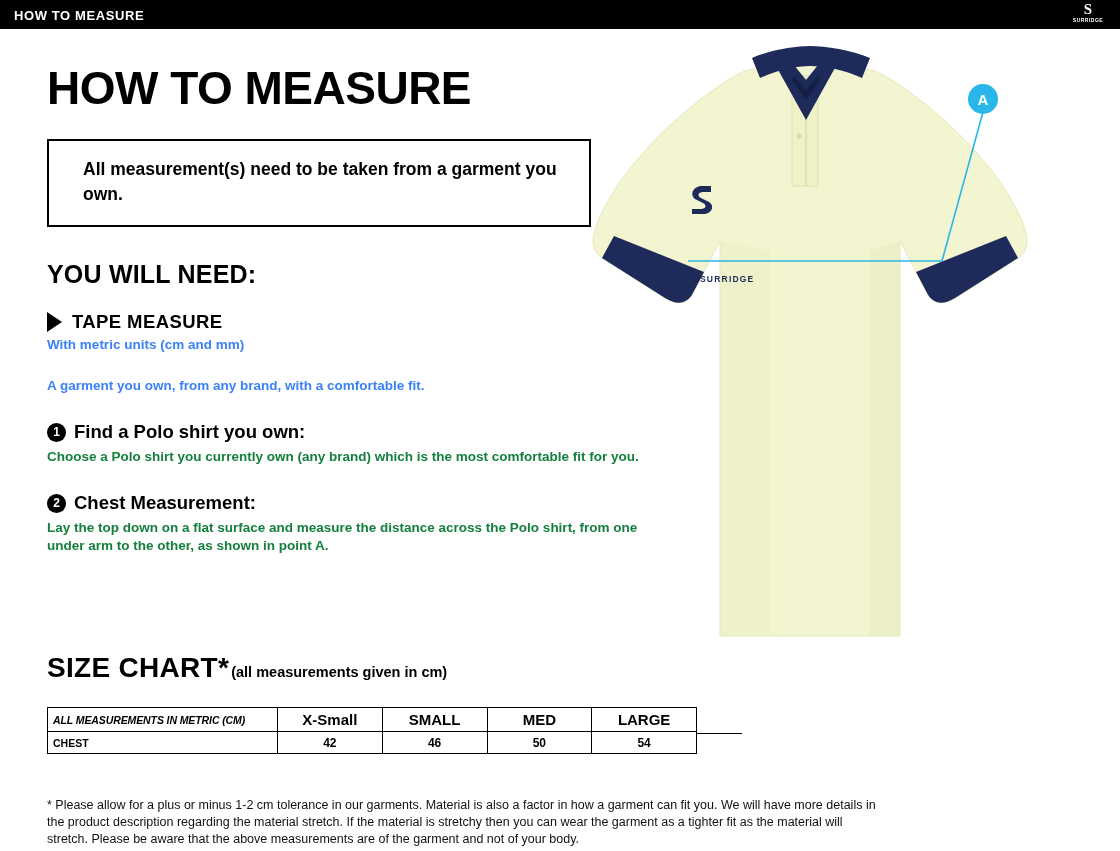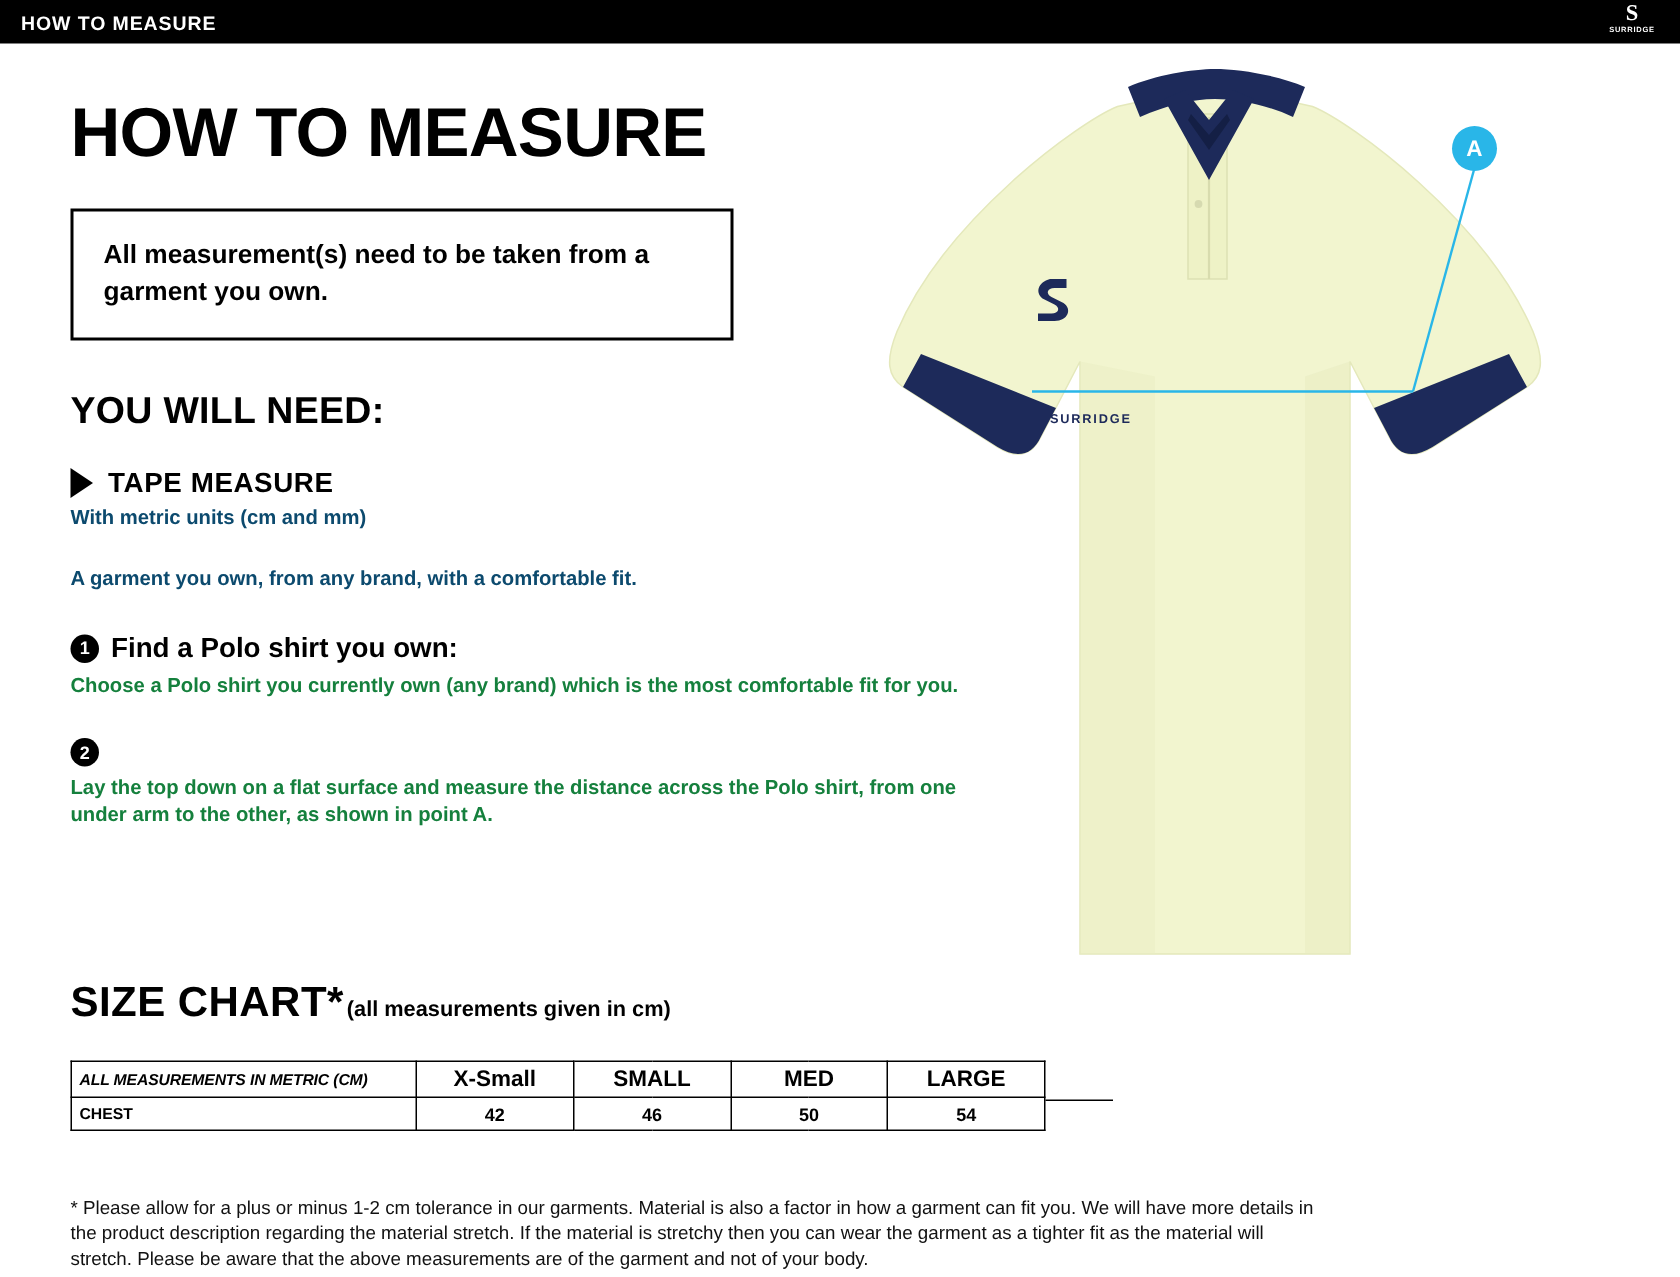--- a/index.html
+++ b/index.html
@@ -68,23 +68,23 @@
     font-size: 46px;
     font-weight: bold;
     letter-spacing: -0.5px;
     color: #000;
     margin: 18px 0 0 0;
     line-height: 50px;
   }
 
   .notice-box {
     margin-top: 26px;
-    width: 442px;
+    width: 544px;
     border: 2px solid #000;
-    padding: 16px 18px 18px 20px;
+    padding: 16px 18px 18px 34px;
     box-sizing: border-box;
   }
   .notice-box p {
     margin: 0;
     font-size: 17.5px;
     font-weight: bold;
     line-height: 25px;
     color: #000;
   }
 
@@ -115,21 +115,21 @@
   }
   .need-title span.label {
     font-size: 18.5px;
     font-weight: bold;
     letter-spacing: 0.4px;
   }
   .need-sub {
     margin-top: 4px;
     font-size: 13.5px;
     font-weight: bold;
-    color: #0c4a6e;
+    color: #3b82f6;
   }
 
   .step {
     margin-top: 28px;
   }
   .step.second { margin-top: 26px; }
   .step-title {
     display: flex;
     align-items: center;
     gap: 8px;
@@ -301,20 +301,21 @@
     <div class="step-title">
       <span class="step-num">1</span>
       <span class="label">Find a Polo shirt you own:</span>
     </div>
     <div class="step-body">Choose a Polo shirt you currently own (any brand) which is the most comfortable fit for you.</div>
   </div>
 
   <div class="step second">
     <div class="step-title">
       <span class="step-num">2</span>
+      <span class="label">Chest Measurement:</span>
     </div>
     <div class="step-body">Lay the top down on a flat surface and measure the distance across the Polo shirt, from one under arm to the other, as shown in point A.</div>
   </div>
 
 </div>
 
 <div class="shirt-area">
   <svg width="540" height="610" viewBox="0 0 540 610">
 
     <path d="M175,35 C150,45 60,110 28,185 C20,205 22,215 32,222 L95,262 C108,270 118,268 124,255 L150,205 L150,600 L330,600 L330,205 L356,255 C362,268 372,270 385,262 L448,222 C458,215 460,205 452,185 C420,110 330,45 305,35 L260,25 L220,25 Z" fill="#f2f5cf" stroke="#e4e8bb" stroke-width="1"></path>

